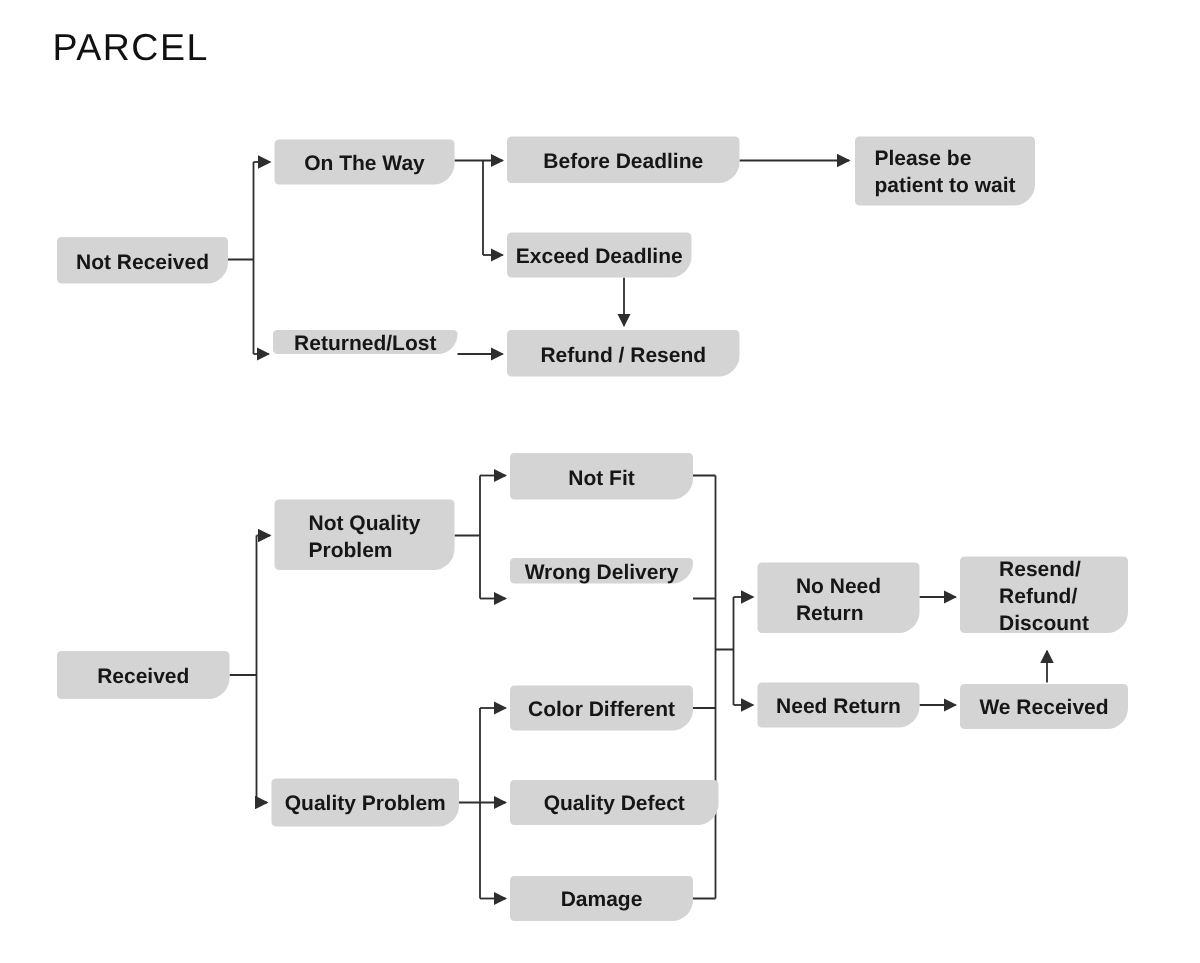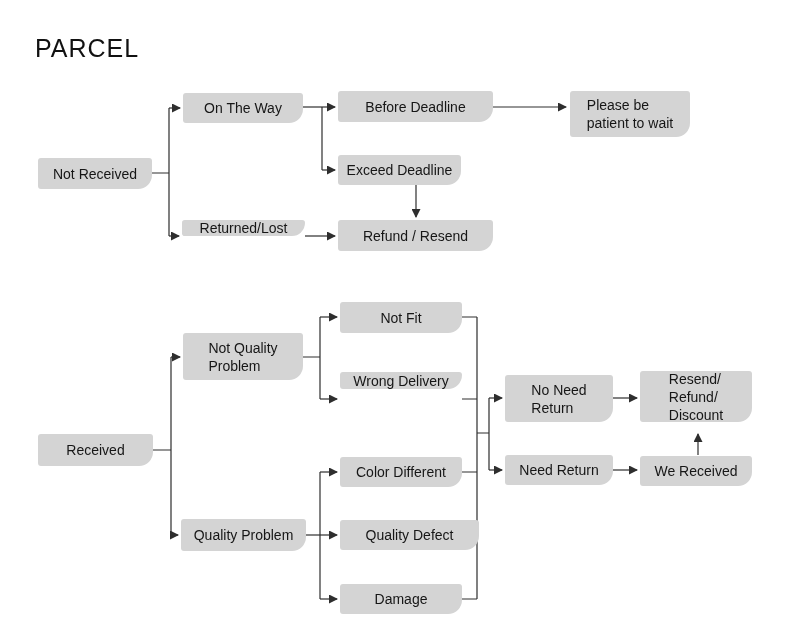--- a/index.html
+++ b/index.html
@@ -2,27 +2,27 @@
 <html><head>
 <meta charset="utf-8">
 <style>
   html,body{margin:0;padding:0;background:#ffffff;}
   .canvas{
     position:relative;width:800px;height:642px;background:#ffffff;overflow:hidden;
     font-family:"Liberation Sans", sans-serif;
   }
   .title{
     position:absolute;left:35px;top:18px;
-    font-size:25px;letter-spacing:1px;color:#111111;margin-top:16px;
+    font-size:25px;letter-spacing:1px;color:#111111;
   }
   .node{
     position:absolute;background:#d4d4d4;
     border-radius:3px 3px 14px 3px;
     display:flex;align-items:center;justify-content:center;
-    font-size:14px;color:#161616;
+    font-size:14px;color:#161616;font-weight:bold;
   }
   .node .lbl{
     white-space:pre-line;text-align:center;line-height:18px;
     display:inline-block;
   }
   .node.ml .lbl{text-align:left;}
   svg.wires{position:absolute;left:0;top:0;pointer-events:none;}
 </style>
 </head>
 <body>

